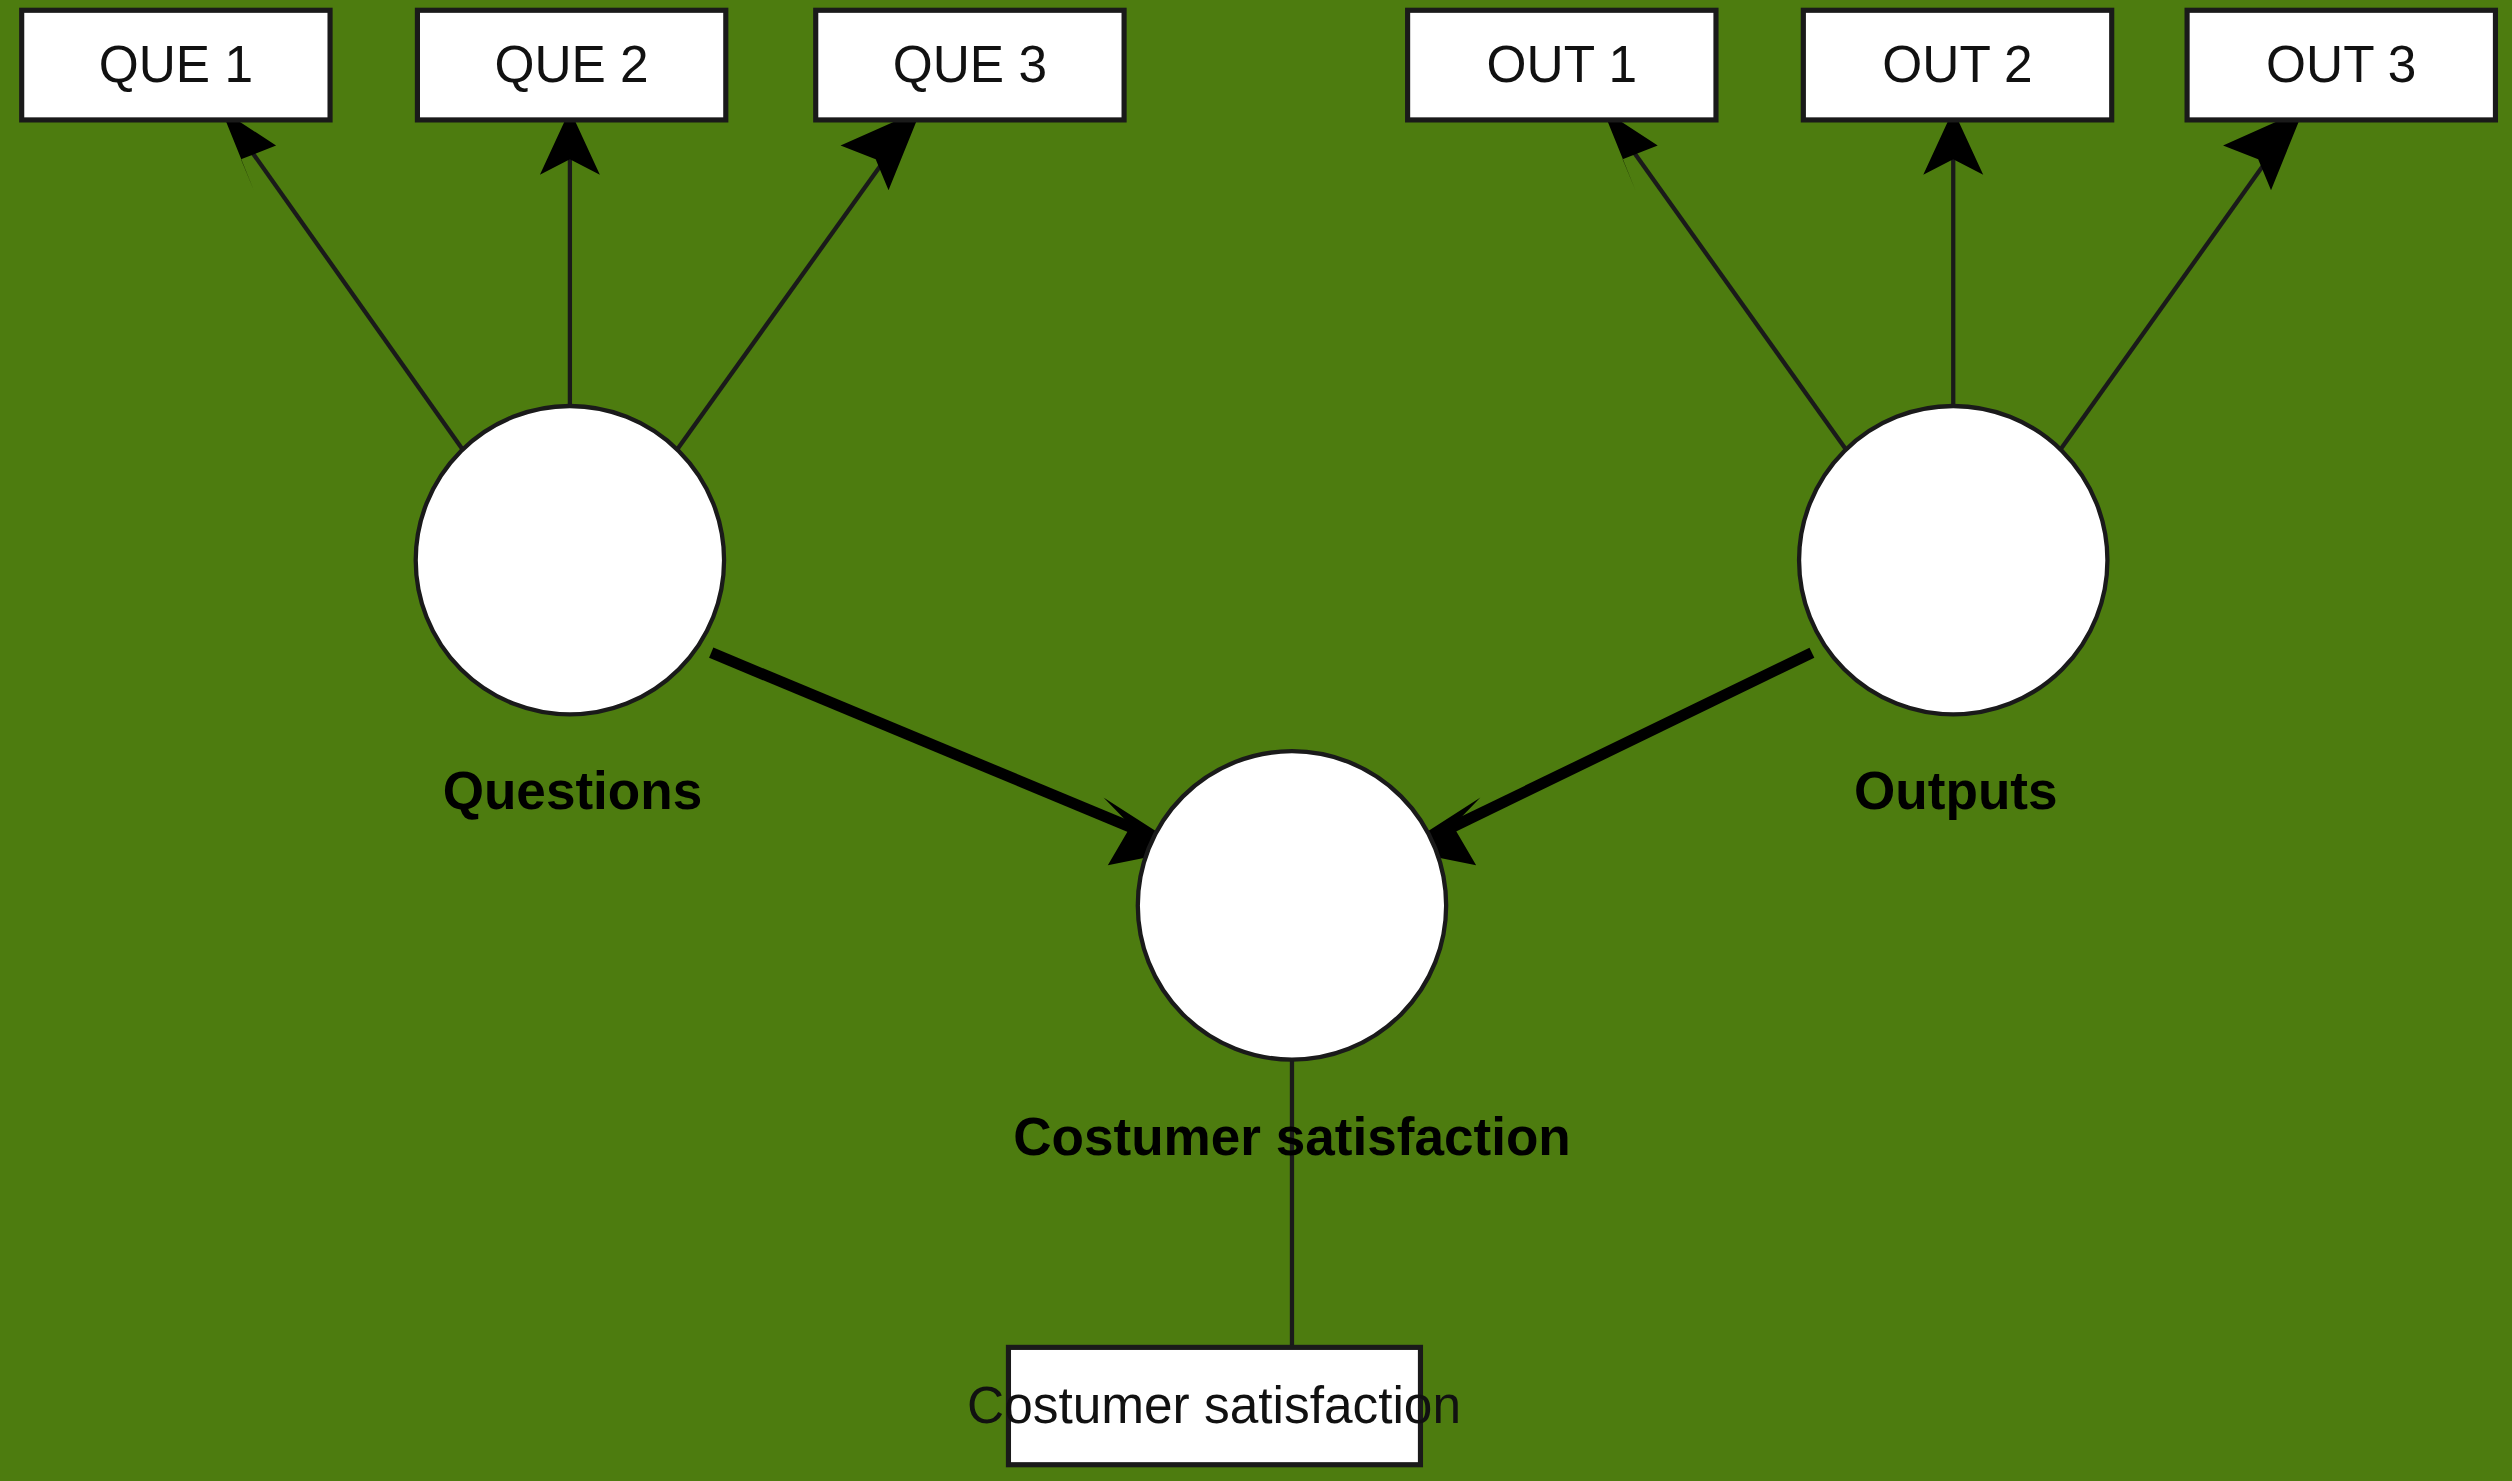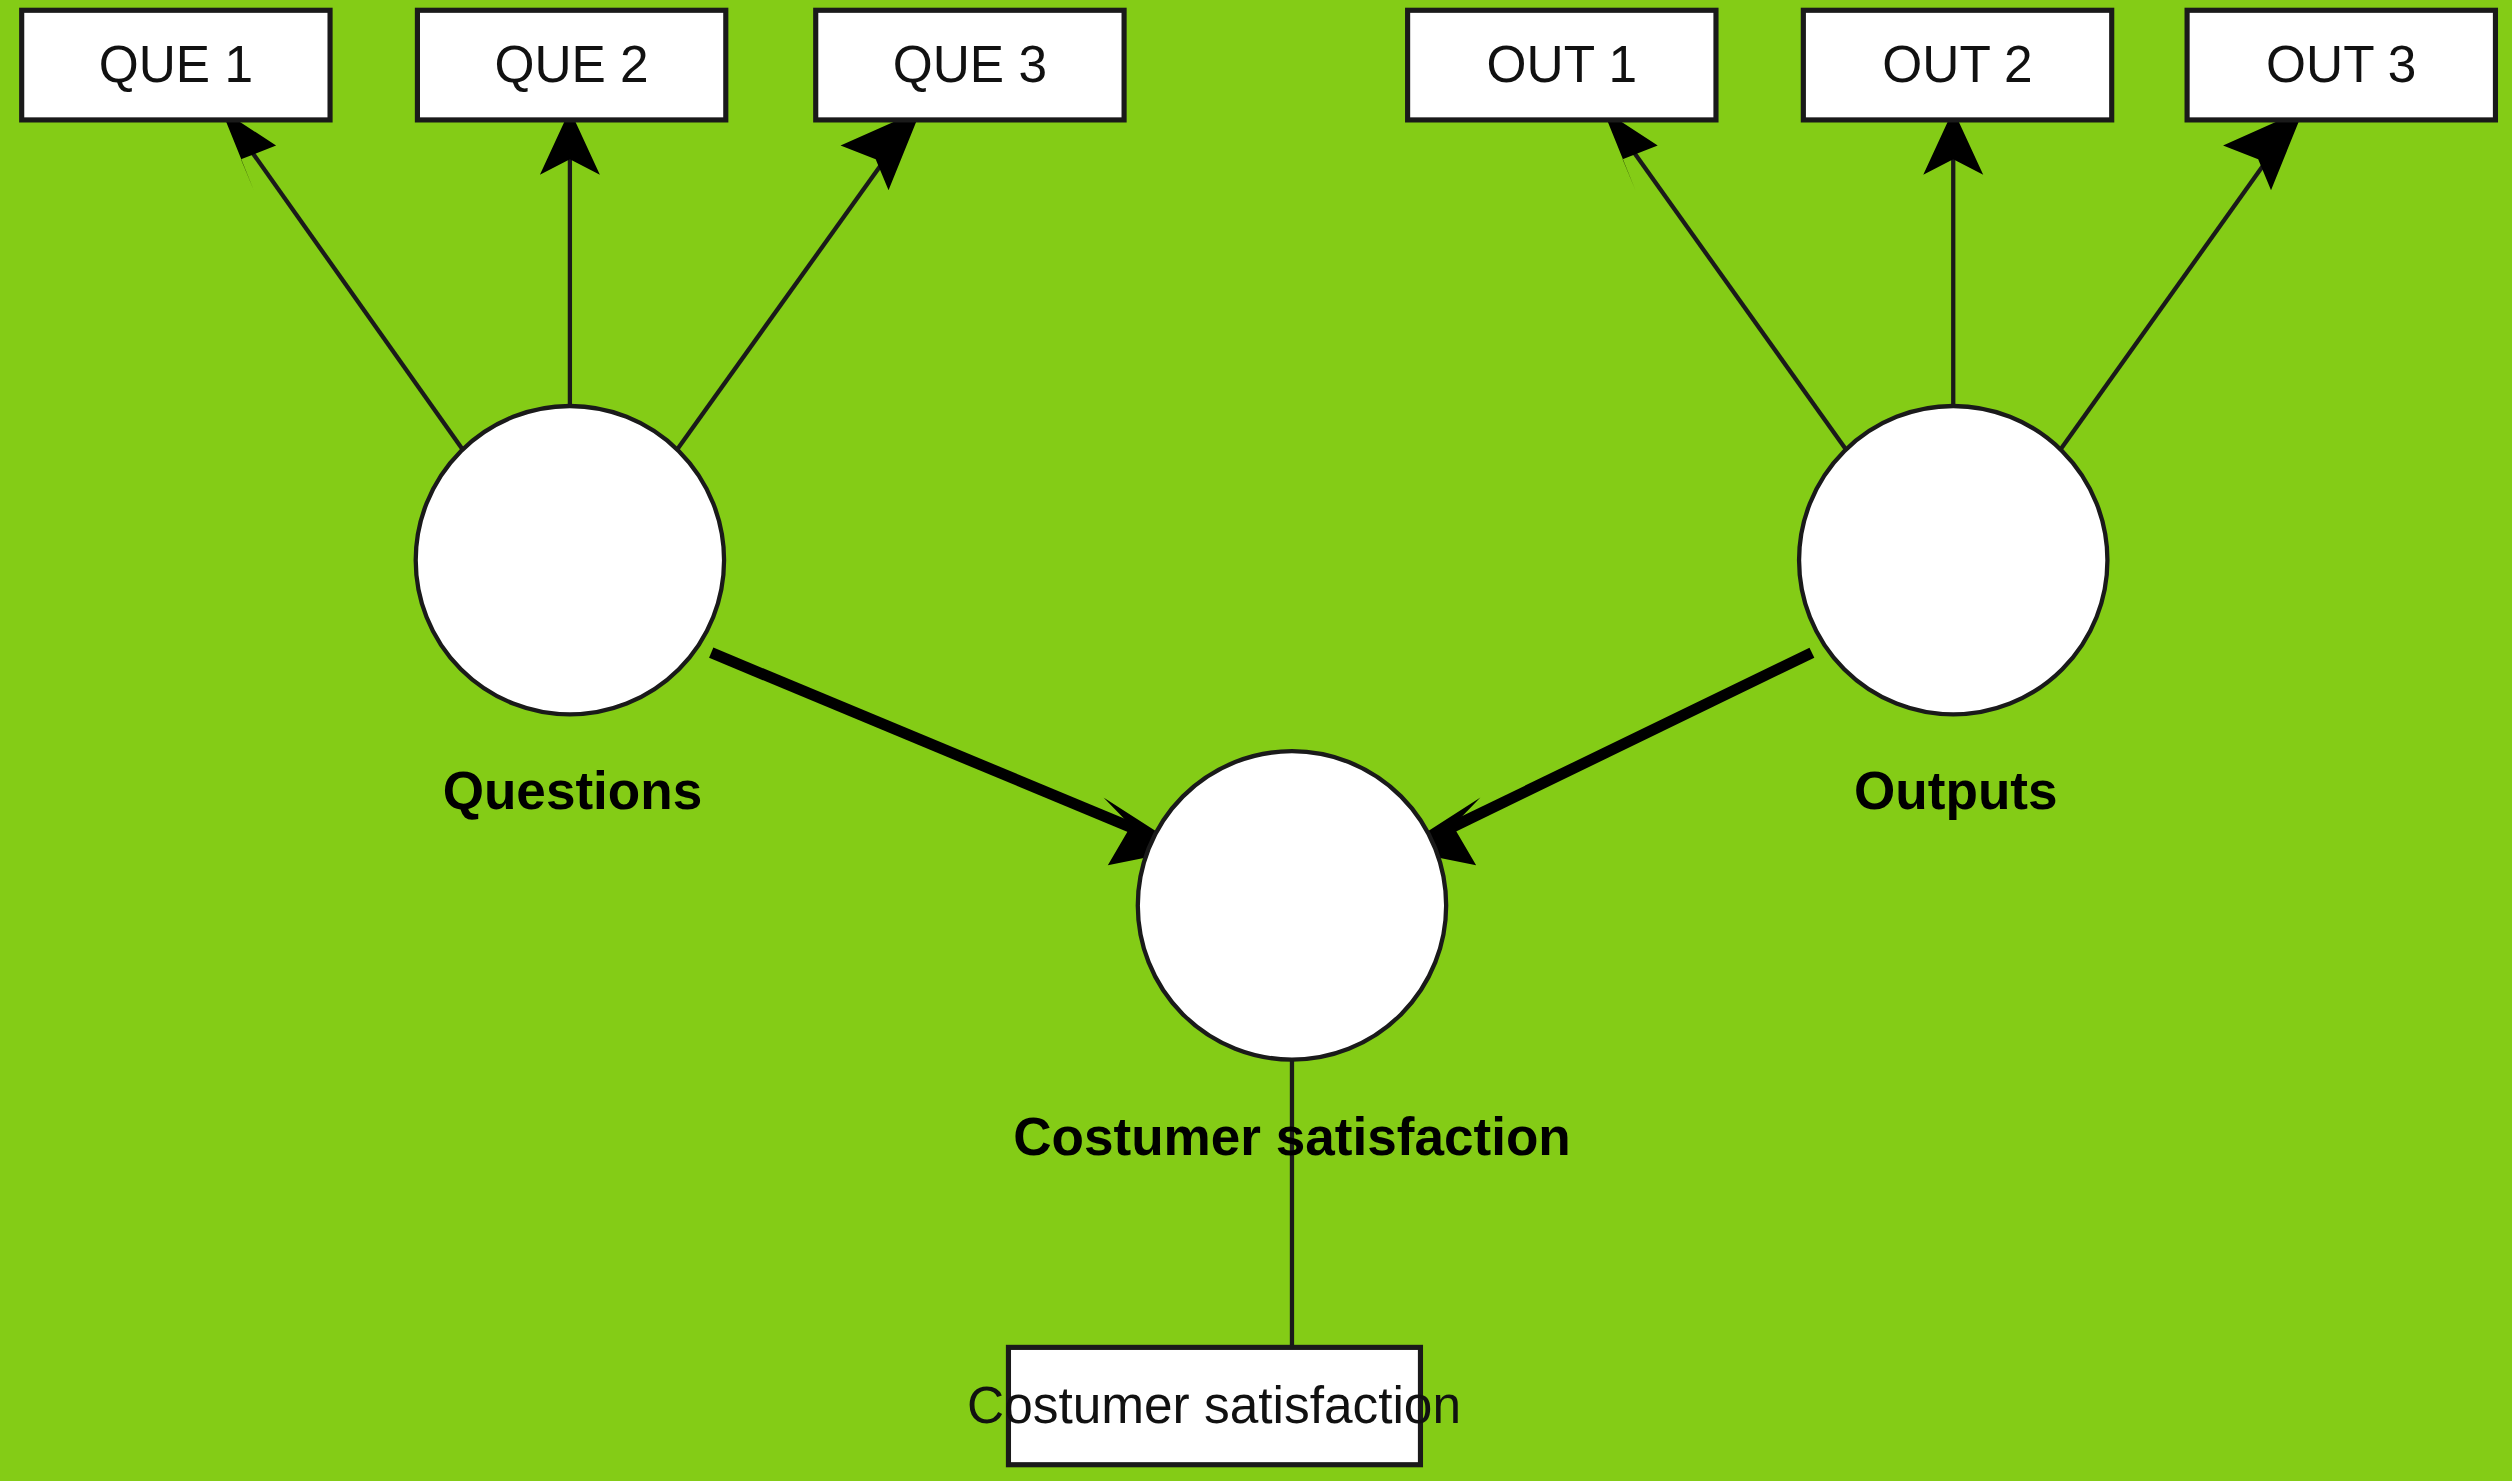--- a/index.html
+++ b/index.html
@@ -11,21 +11,21 @@
   body {
     font-family: "Liberation Sans", sans-serif;
     width: 2512px;
     height: 1481px;
     overflow: hidden;
   }
   #diagram-root {
     position: relative;
     width: 2512px;
     height: 1481px;
-    background: #84cc16;
+    background: #4d7c0f;
   }
   svg.diagram-canvas {
     position: absolute;
     left: 0;
     top: 0;
     width: 2512px;
     height: 1481px;
     display: block;
   }
   .indicator-box-text {

